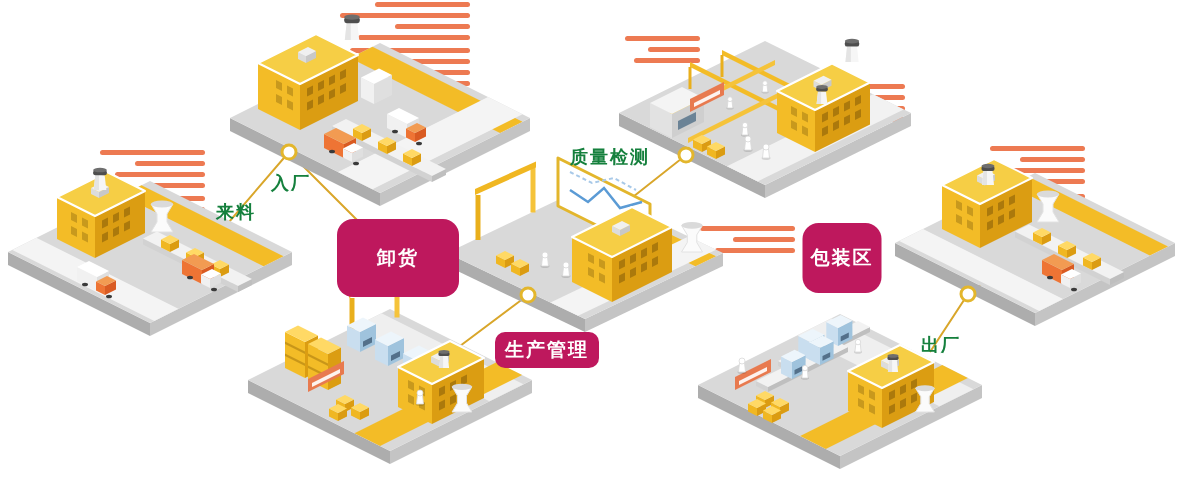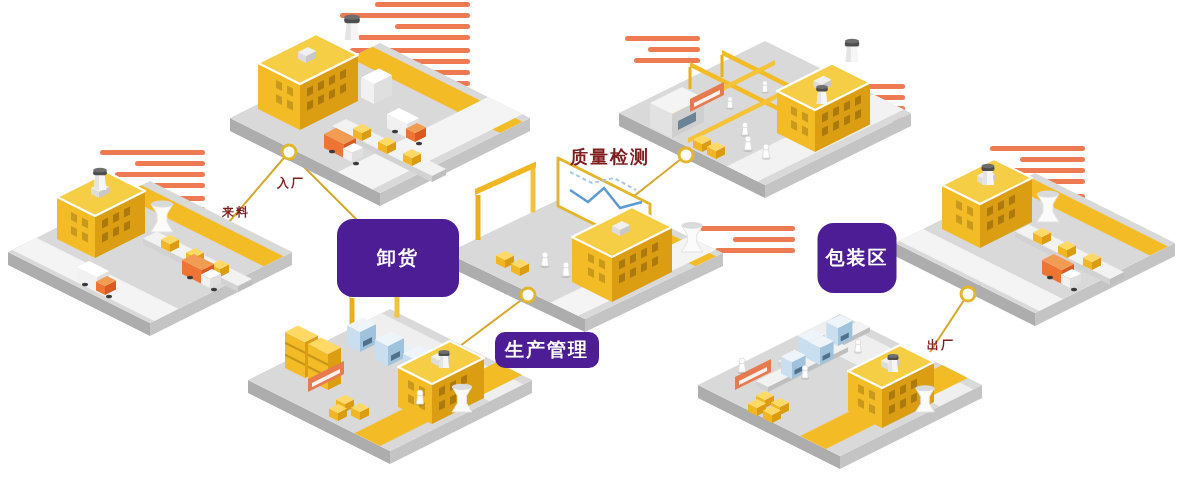--- a/index.html
+++ b/index.html
@@ -1,24 +1,24 @@
 <!DOCTYPE html>
 <html><head>
 <meta charset="utf-8">
 <style>
   html,body{margin:0;padding:0;background:#ffffff;}
   #stage{position:relative;width:1179px;height:481px;overflow:hidden;background:#ffffff;
          font-family:"Liberation Sans","DejaVu Sans",sans-serif;}
   #scene{position:absolute;left:0;top:0;}
-  .label{position:absolute;transform:translate(-50%,-50%);font-weight:bold;font-size:12px;
+  .label{position:absolute;transform:translate(-50%,-50%);font-weight:bold;font-size:18px;
          letter-spacing:2px;white-space:nowrap;z-index:5;}
-  .dark{color:#7f1d1d;}
-  .badge{background:#4c1d95;color:#ffffff;border-radius:16px;font-size:19px;}
+  .dark{color:#15803d;}
+  .badge{background:#be185d;color:#ffffff;border-radius:16px;font-size:19px;}
   .badge-lg{padding:26px 40px;}
-  .badge-md{padding:22px 8px;margin-left:15px;}
+  .badge-md{padding:22px 8px;}
   .badge-sm{padding:5px 10px;border-radius:10px;}
 </style>
 </head>
 <body>
 
 <div id="stage">
   <svg id="scene" width="1179" height="481" viewBox="0 0 1179 481">
       <g>
         <rect x="375" y="2" width="95" height="5" rx="2.5" fill="#ED7A52"></rect>
         <rect x="340" y="13" width="130" height="5" rx="2.5" fill="#ED7A52"></rect>

